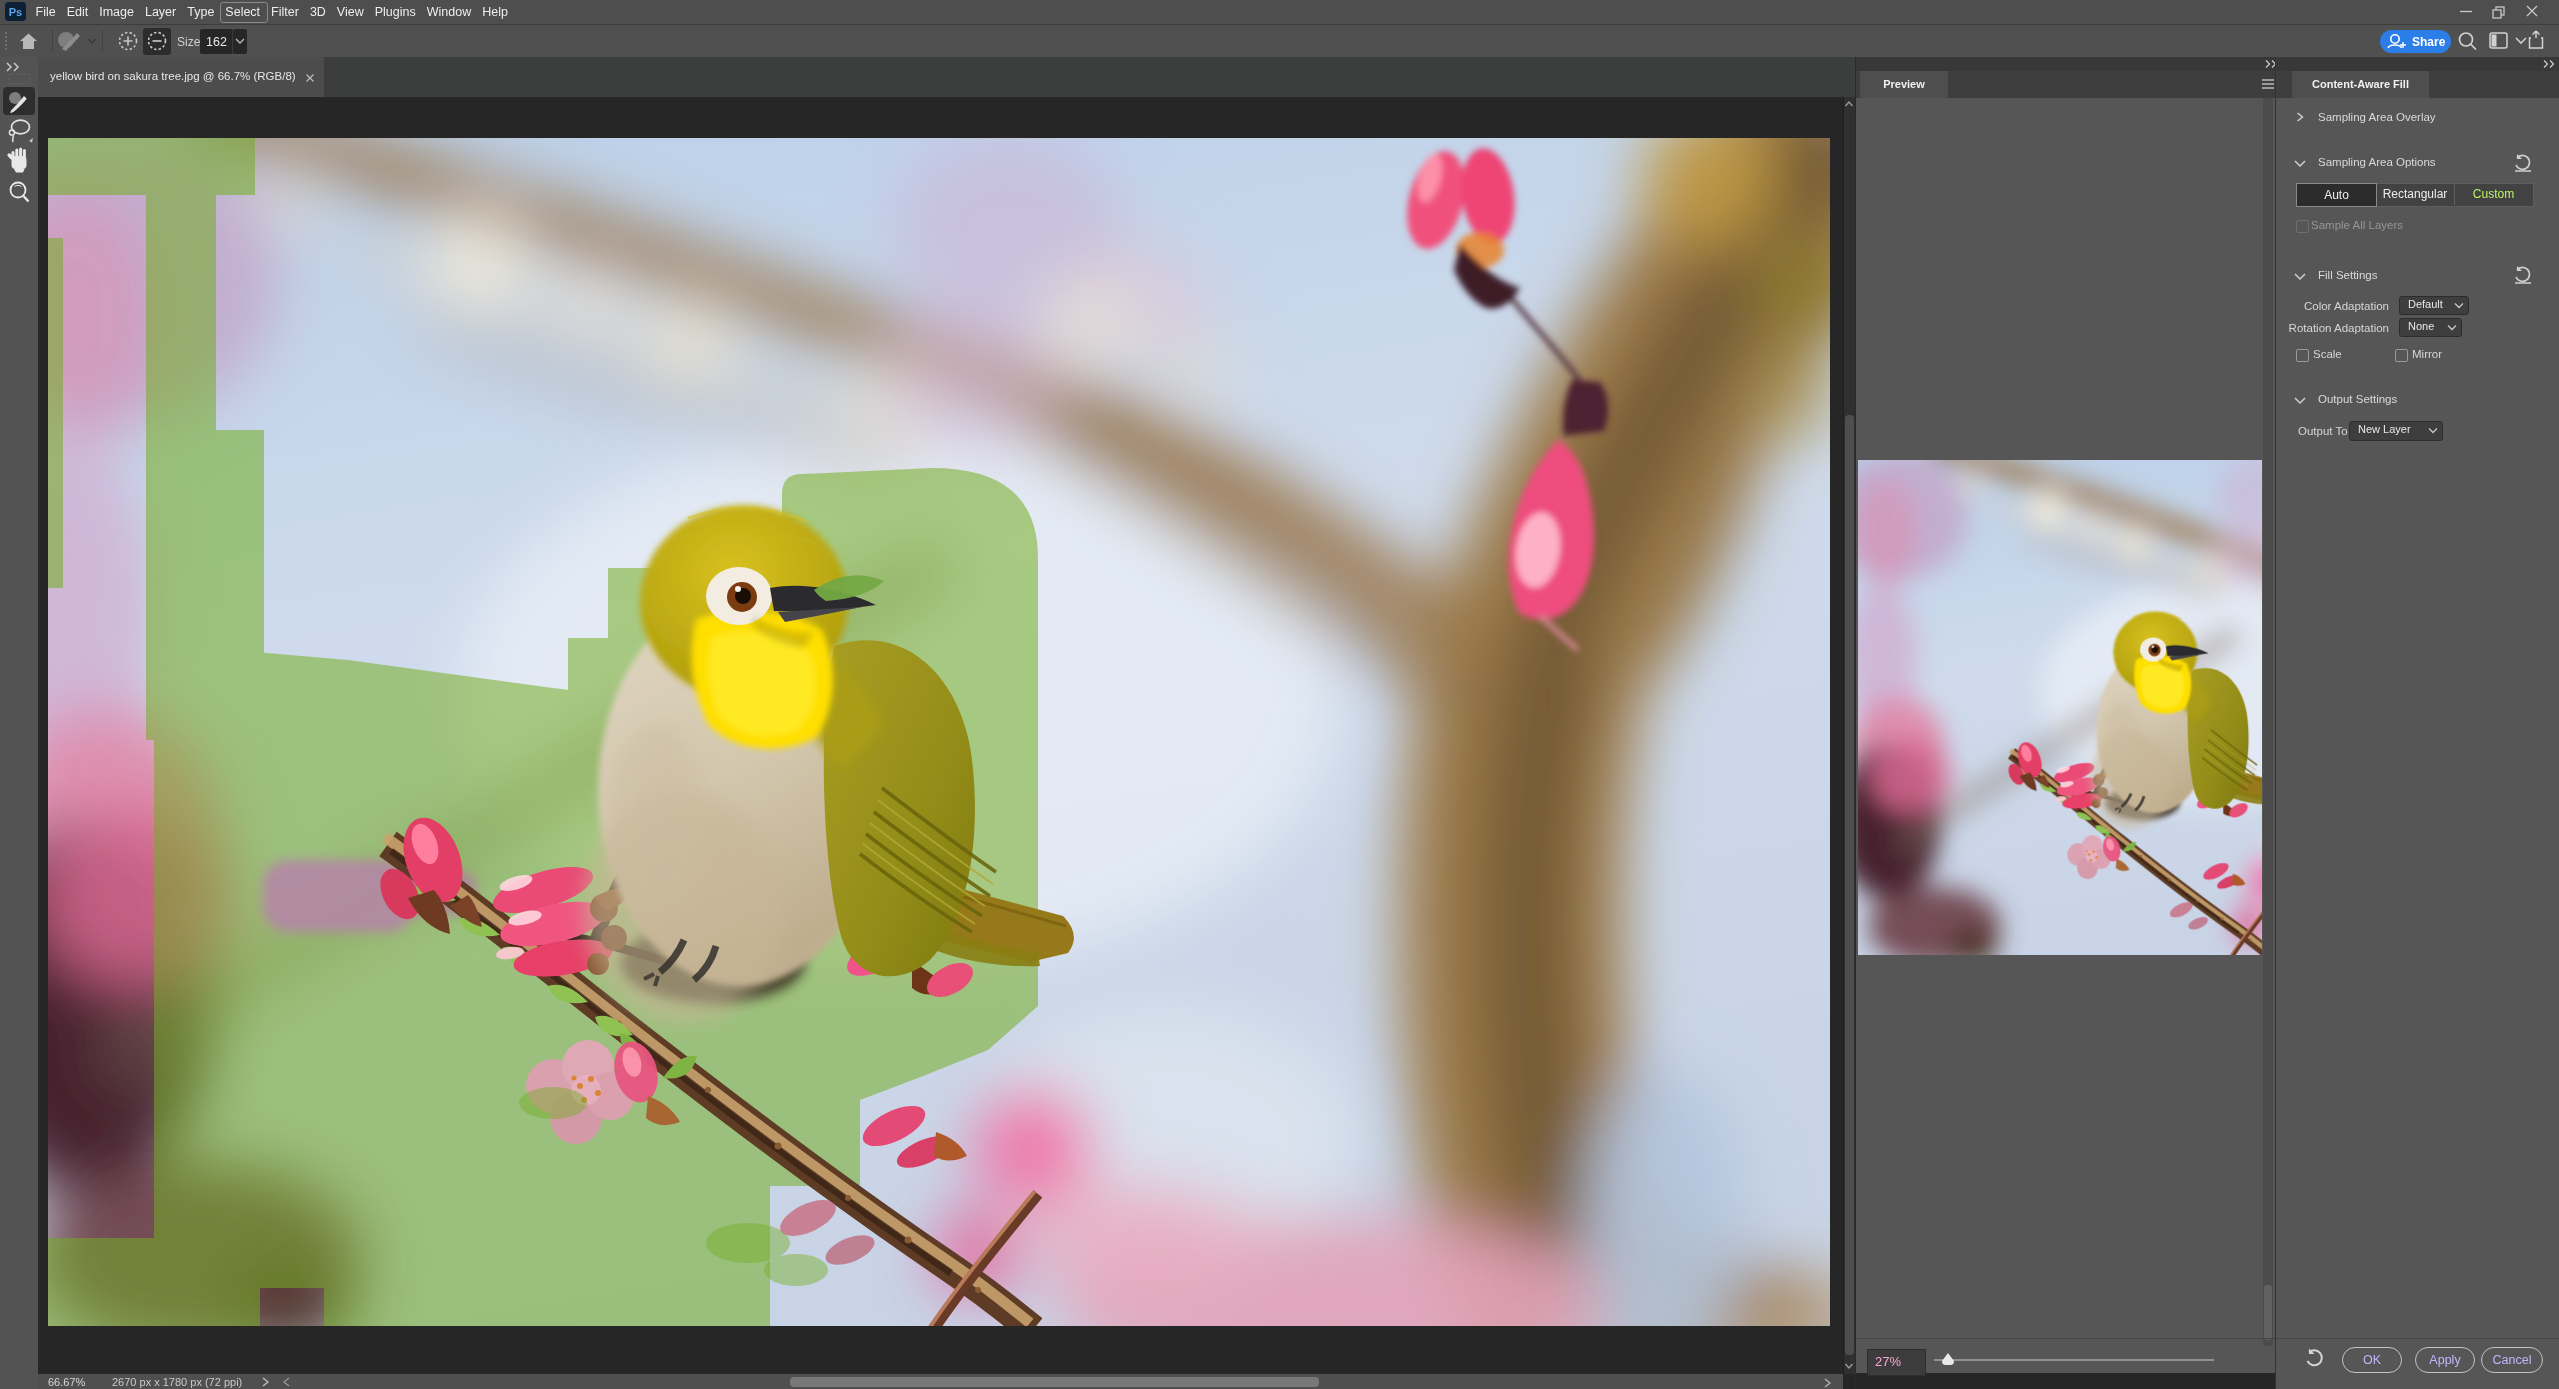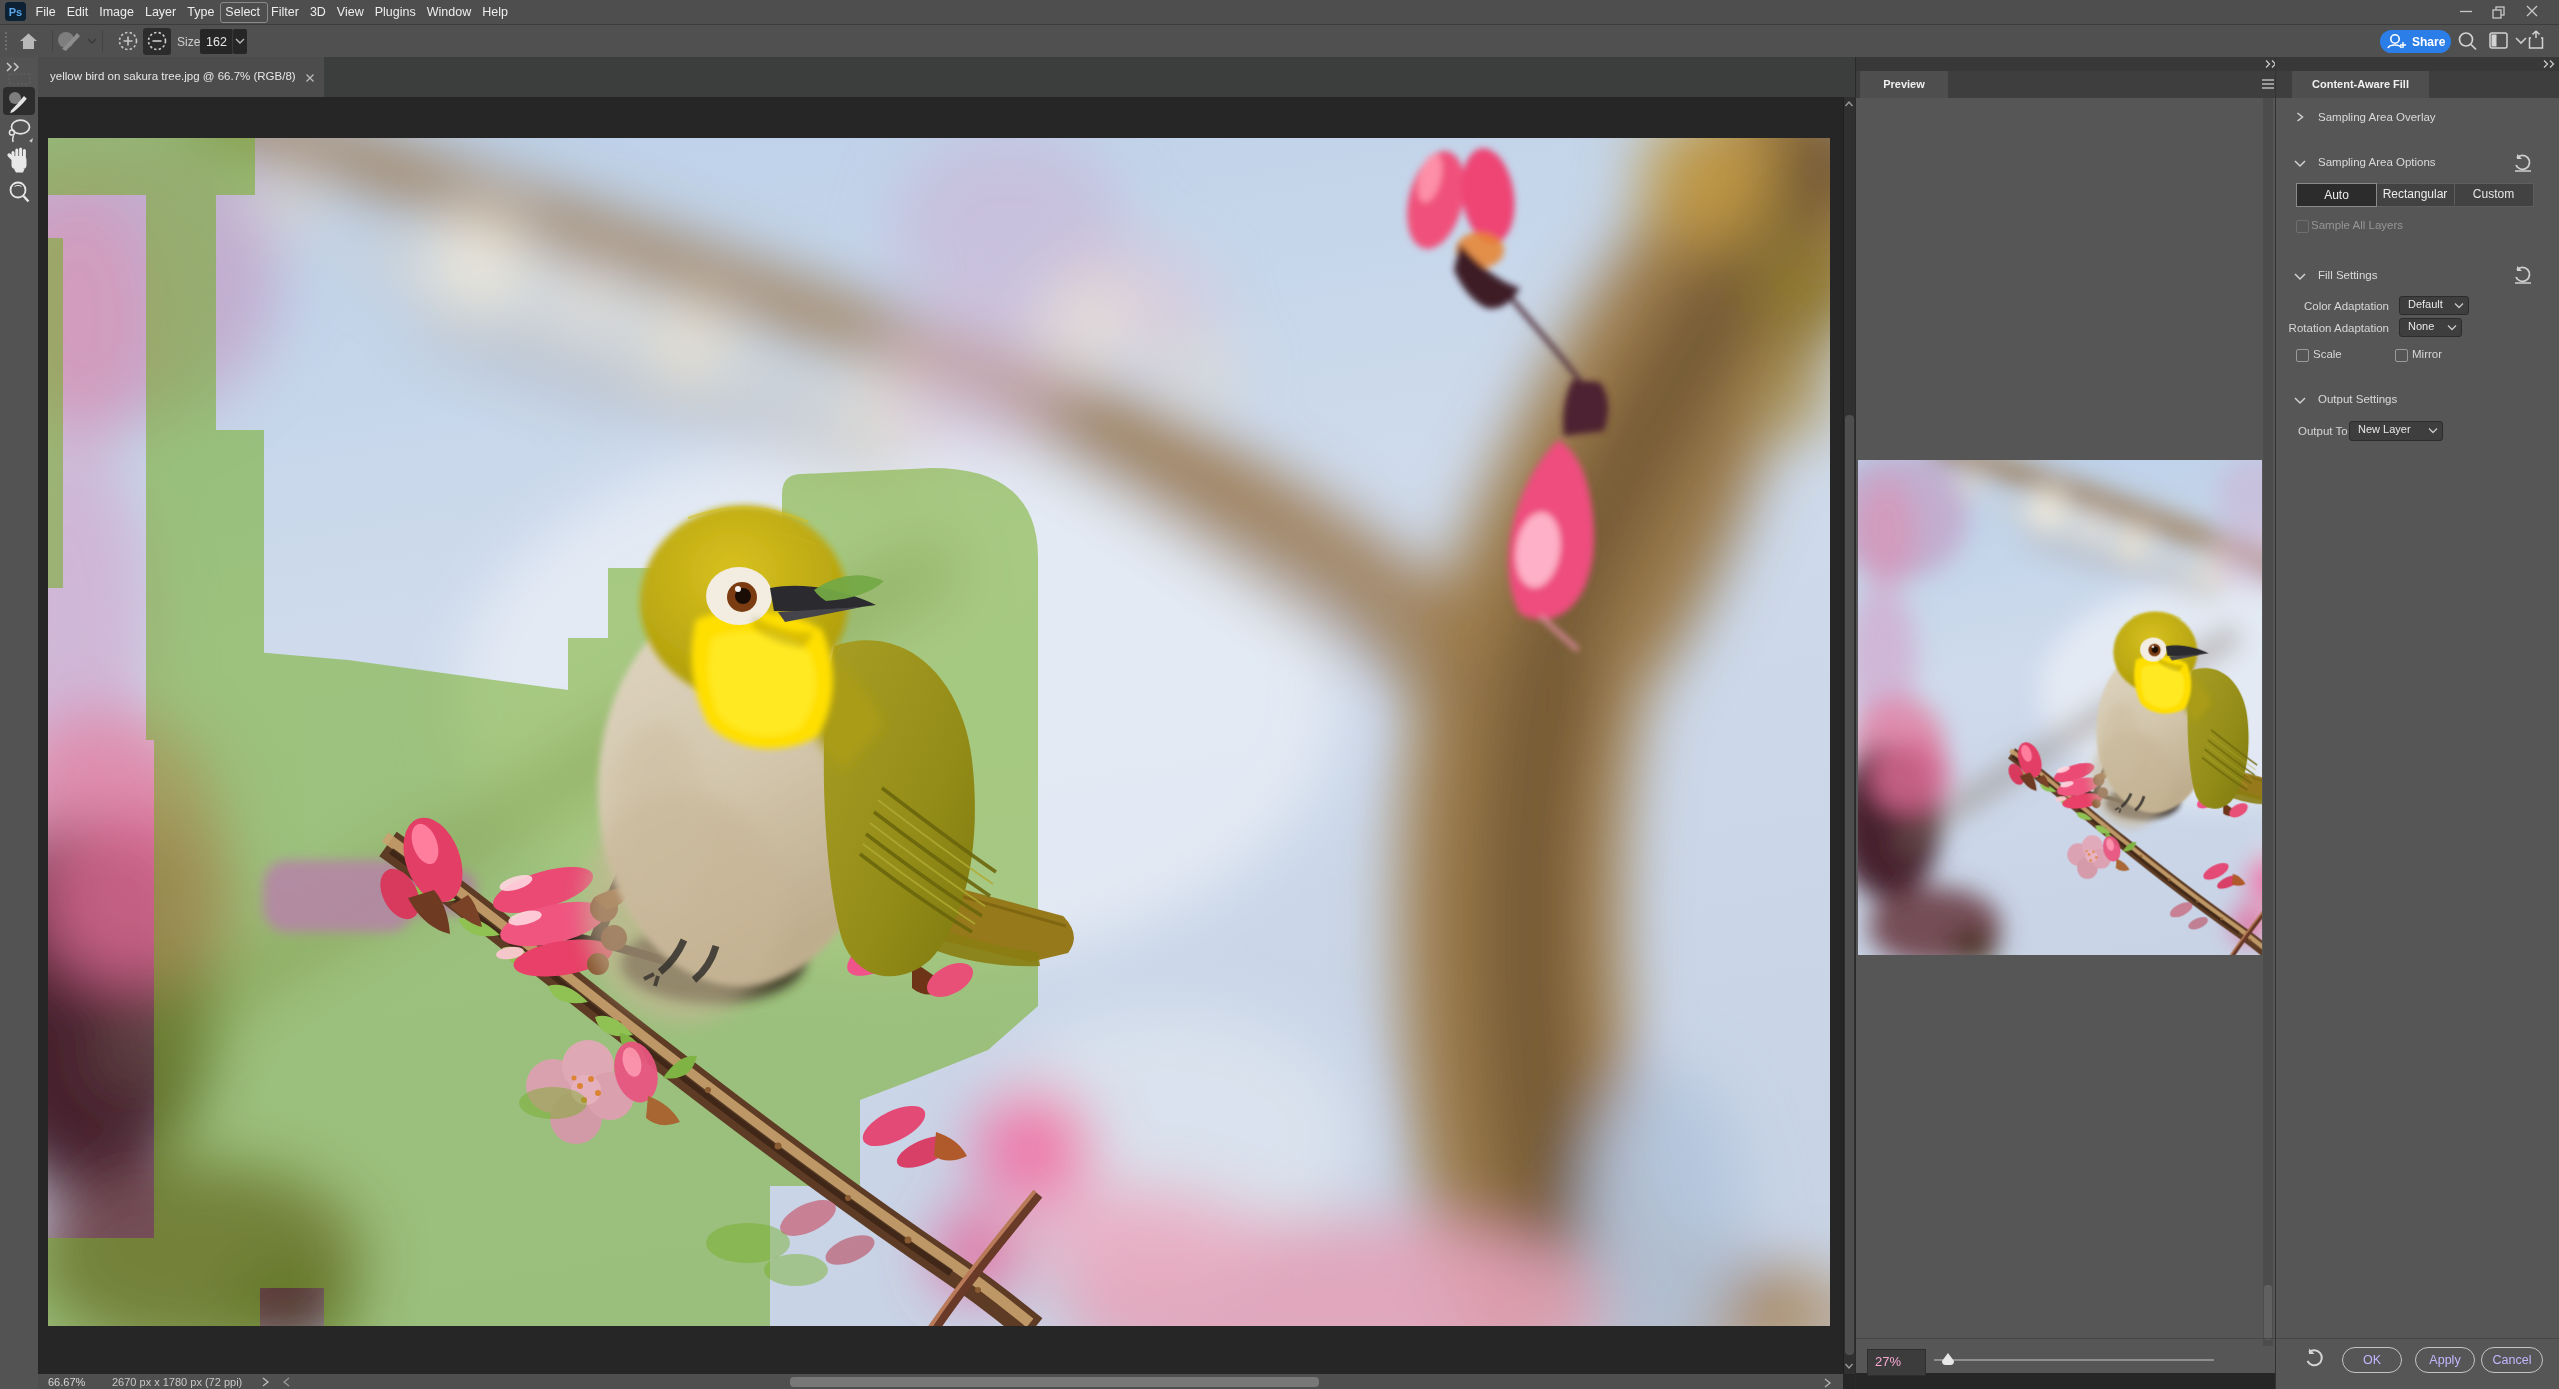--- a/index.html
+++ b/index.html
@@ -455,21 +455,21 @@
   <div class="sect" style="left:42px;top:99px;">Sampling Area Options</div>
   <svg class="abs" style="left:236px;top:96px" width="22" height="22" viewBox="0 0 22 22">
       <path d="M5 5 A 7 7 0 1 1 4 12" fill="none" stroke="#d0d0d0" stroke-width="1.8"></path>
       <path d="M5 1 v5 h5 z" fill="#d0d0d0"></path>
       <line x1="3" y1="18" x2="19" y2="18" stroke="#d0d0d0" stroke-width="1.5"></line>
     </svg>
 
   <div class="abs" style="left:20px;top:126px;width:236px;height:22px;background:#424242;border:1px solid #5e5e5e;"></div>
   <div class="abs" style="left:20px;top:126px;width:79px;height:22px;background:#2c2c2c;border:1px solid #8a8a8a;color:#ececec;font-size:12px;text-align:center;line-height:22px;">Auto</div>
   <div class="abs" style="left:100px;top:127px;width:78px;height:21px;border-right:1px solid #5e5e5e;color:#ececec;font-size:12px;text-align:center;line-height:21px;">Rectangular</div>
-  <div class="abs" style="left:179px;top:127px;width:77px;height:21px;color:#e5e5e5;font-size:12px;text-align:center;line-height:21px;">Custom</div>
+  <div class="abs" style="left:179px;top:127px;width:77px;height:21px;color:#bef264;font-size:12px;text-align:center;line-height:21px;">Custom</div>
 
   <div class="cb" style="left:20px;top:163px;border-color:#6f6f6f;"></div>
   <div class="lbl" style="left:35px;top:162px;color:#969696;">Sample All Layers</div>
 
   <svg class="abs" style="left:17px;top:214px" width="14" height="12">
       <path d="M2 3 l5 5 l5 -5" stroke="#d0d0d0" stroke-width="1.5" fill="none"></path>
     </svg>
   <div class="sect" style="left:42px;top:212px;">Fill Settings</div>
   <svg class="abs" style="left:236px;top:208px" width="22" height="22" viewBox="0 0 22 22">
       <path d="M5 5 A 7 7 0 1 1 4 12" fill="none" stroke="#d0d0d0" stroke-width="1.8"></path>

